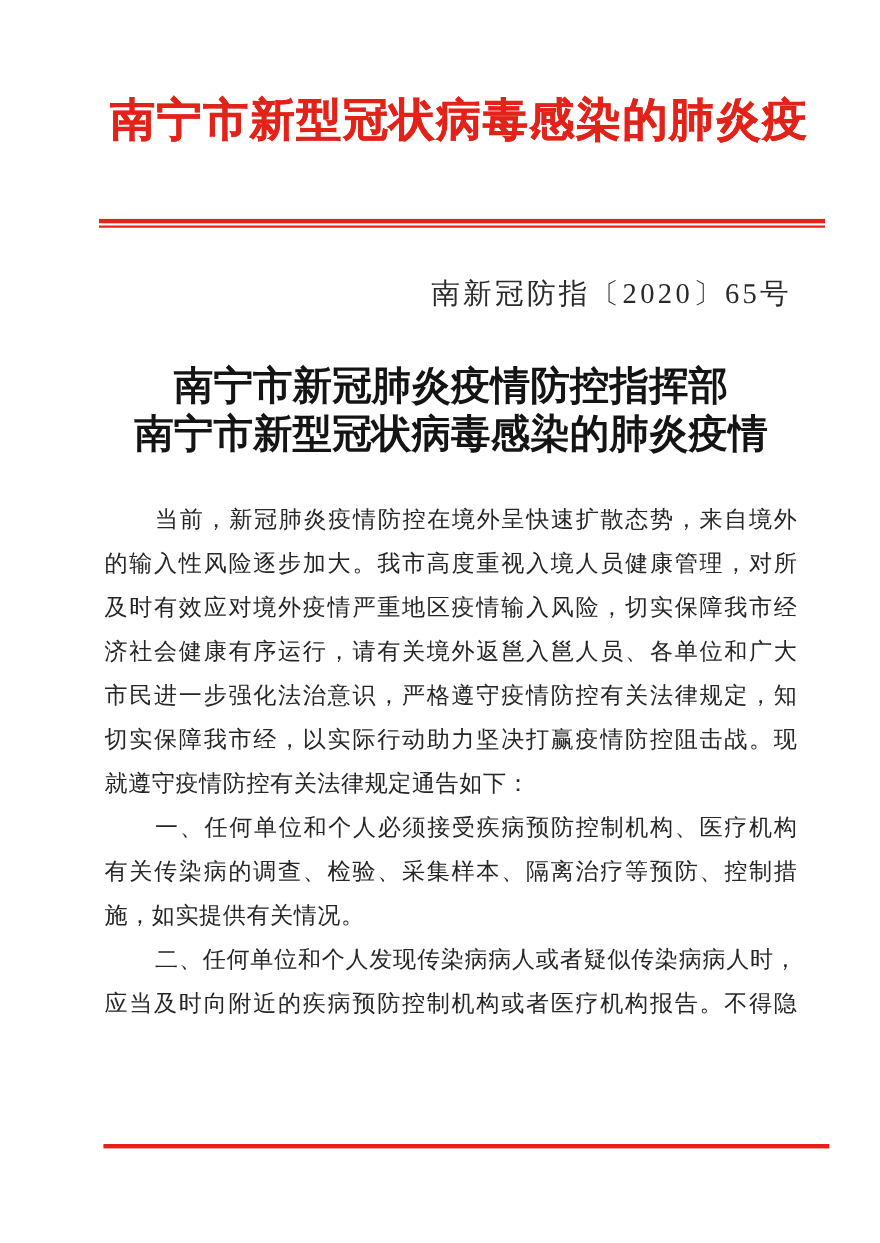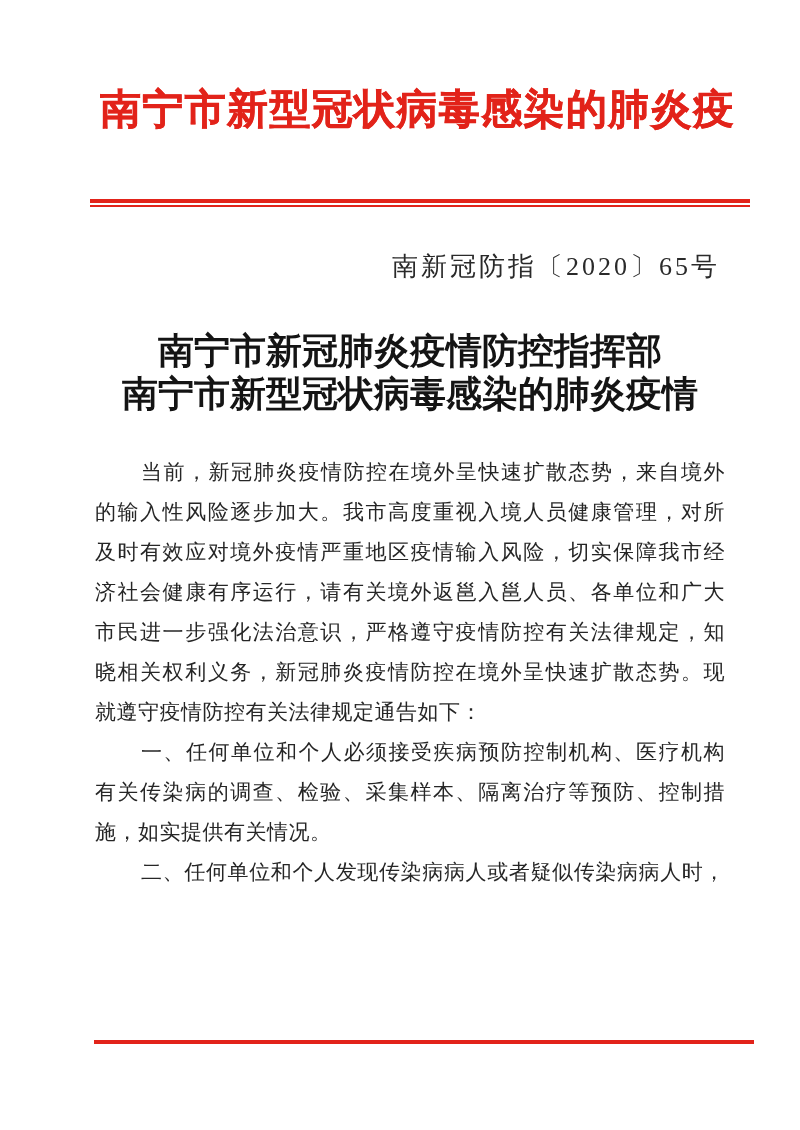--- a/index.html
+++ b/index.html
@@ -128,23 +128,24 @@
     <div>南宁市新冠肺炎疫情防控指挥部</div>
     <div>南宁市新型冠状病毒感染的肺炎疫情</div>
   </div>
 
   <div class="doc-body">
     <div class="bline fill indent">当前，新冠肺炎疫情防控在境外呈快速扩散态势，来自境外</div>
     <div class="bline fill">的输入性风险逐步加大。我市高度重视入境人员健康管理，对所</div>
     <div class="bline fill">及时有效应对境外疫情严重地区疫情输入风险，切实保障我市经</div>
     <div class="bline fill">济社会健康有序运行，请有关境外返邕入邕人员、各单位和广大</div>
     <div class="bline fill">市民进一步强化法治意识，严格遵守疫情防控有关法律规定，知</div>
-    <div class="bline fill">晓相关权利义务，新冠肺炎疫情防控在境外呈快速扩散态势。现</div>
+    <div class="bline fill">切实保障我市经，以实际行动助力坚决打赢疫情防控阻击战。现</div>
     <div class="bline nofill">就遵守疫情防控有关法律规定通告如下：</div>
     <div class="bline fill indent">一、任何单位和个人必须接受疾病预防控制机构、医疗机构</div>
     <div class="bline fill">有关传染病的调查、检验、采集样本、隔离治疗等预防、控制措</div>
     <div class="bline nofill">施，如实提供有关情况。</div>
     <div class="bline fill indent">二、任何单位和个人发现传染病病人或者疑似传染病病人时，</div>
+    <div class="bline fill">应当及时向附近的疾病预防控制机构或者医疗机构报告。不得隐</div>
   </div>
 
   <div class="bottom-red-line"></div>
 
 </div>
 
 </body></html>

